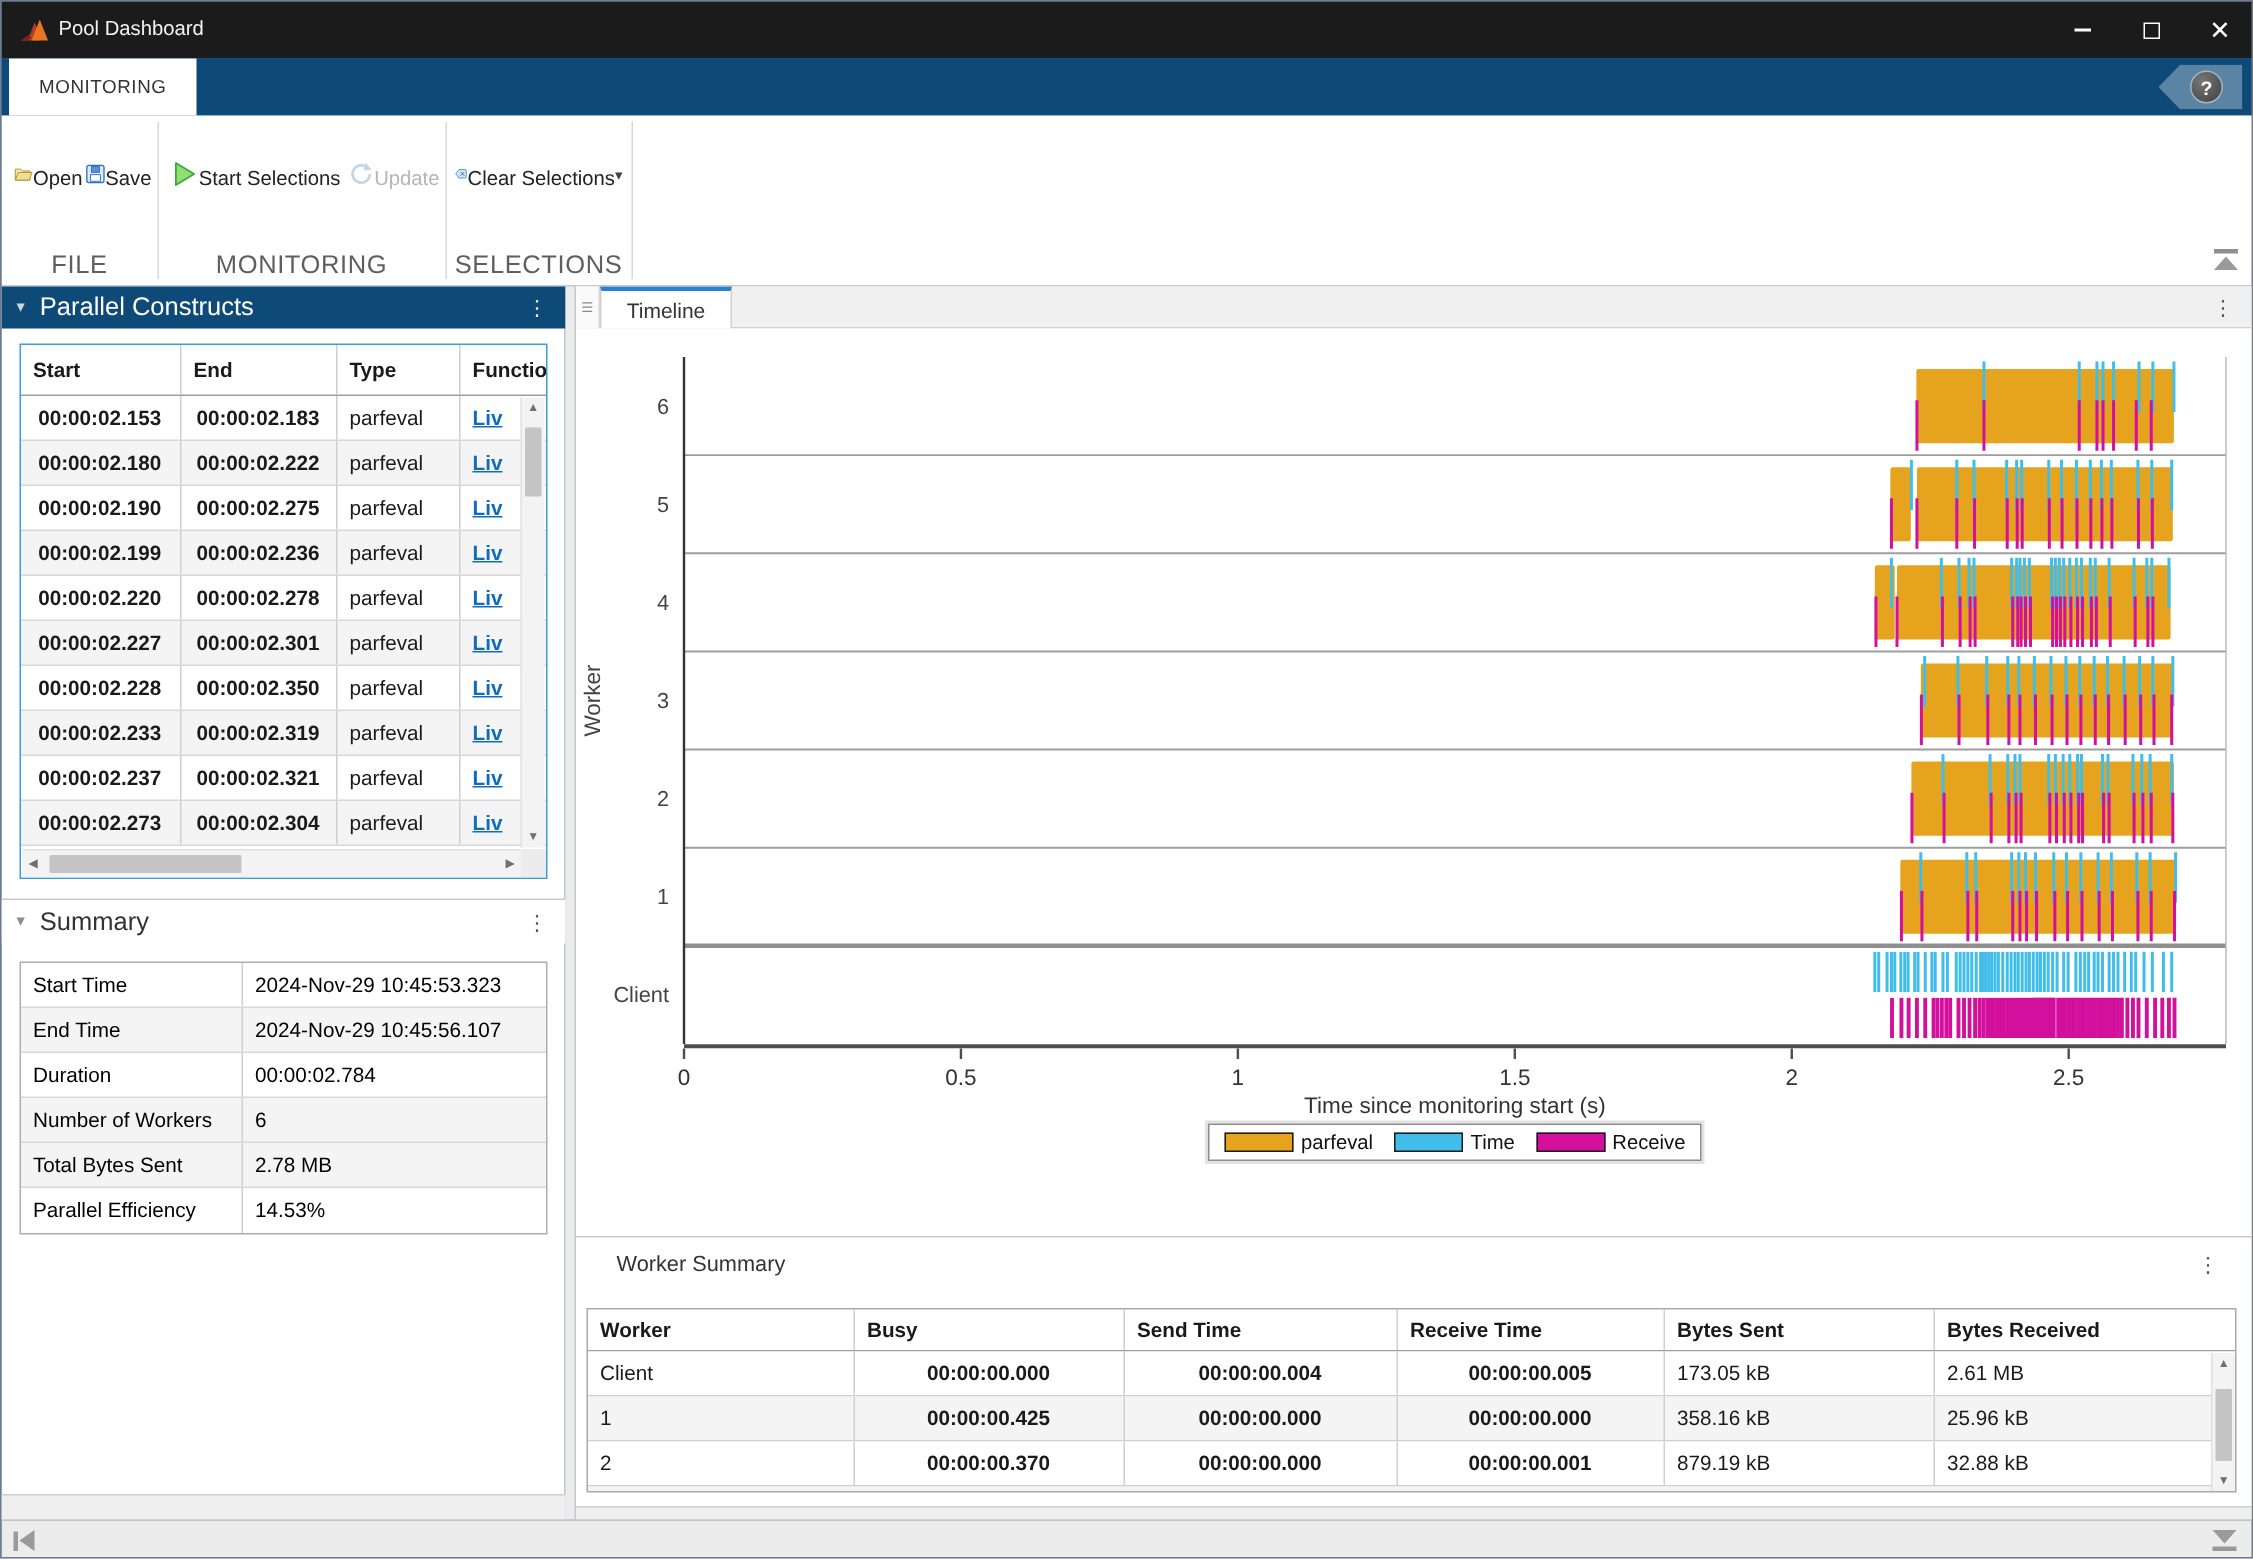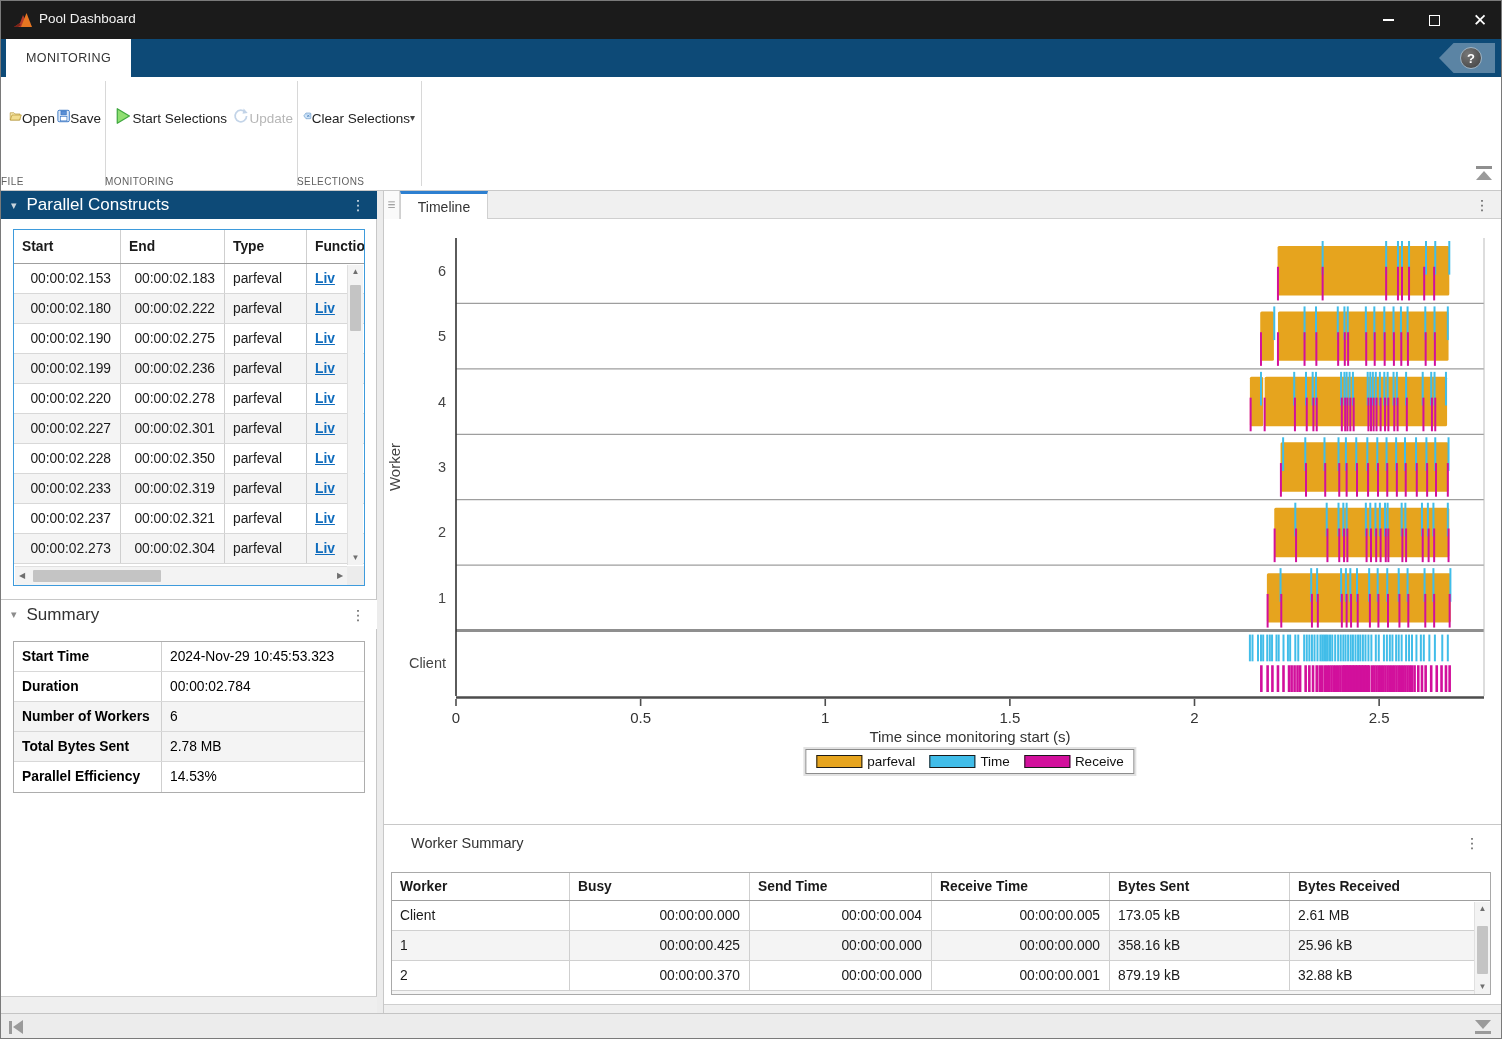--- a/index.html
+++ b/index.html
@@ -24,21 +24,21 @@
   .help-circle{width:22px;height:22px;border-radius:50%;background:radial-gradient(circle at 35% 30%,#777,#3f3f3f);
     border:1px solid #9fb3c2;color:#fff;font-size:13px;font-weight:bold;display:flex;align-items:center;justify-content:center;margin-left:8px;}
 
   
   .toolbar{left:0;top:76px;width:1502px;height:114px;background:#fff;border-bottom:1px solid #c9c9c9;}
   .tb-sep{position:absolute;top:4px;bottom:4px;width:1px;background:#d8d8d8;}
   .tb-btn{position:absolute;top:24px;display:flex;flex-direction:row;align-items:center;}
   .tb-btn .lbl{font-size:13.5px;color:#222;margin-top:4px;white-space:nowrap;}
   .tb-btn.disabled .lbl{color:#b6b6b6;}
   .tb-caret{font-size:10px;color:#444;margin-top:3px;line-height:8px;}
-  .tb-group-lbl{position:absolute;bottom:3px;font-size:10px;color:#5f5f5f;letter-spacing:.4px;}
+  .tb-group-lbl{position:absolute;bottom:3px;font-size:17px;color:#5f5f5f;text-align:center;letter-spacing:.4px;}
   .collapse-ribbon{position:absolute;right:10px;bottom:8px;width:18px;height:16px;cursor:pointer;}
   .collapse-ribbon .bar{width:16px;height:2.5px;background:#8f8f8f;margin:0 auto;}
   .collapse-ribbon .tri{width:0;height:0;border-left:8px solid transparent;border-right:8px solid transparent;border-bottom:9px solid #9a9a9a;margin:2px auto 0;}
 
   
   .leftpanel{left:0;top:190px;width:376px;height:822px;background:#fff;border-right:1px solid #c8c8c8;}
   .splitter{left:376px;top:190px;width:7px;height:822px;background:#ececec;border-right:1px solid #c8c8c8;}
   .rightpanel{left:383px;top:190px;width:1119px;height:822px;background:#fff;}
 
   
@@ -52,36 +52,36 @@
   .panel-hdr-blue .hdr-dots{color:#e8eef3;}
   .panel-hdr-lite .hdr-dots{color:#555;}
 
   
   .ctable{position:absolute;left:12px;top:38px;width:352px;height:357px;border:1px solid #3e9bdc;background:#fff;overflow:hidden;}
   .thead{display:flex;height:34px;line-height:33px;font-weight:bold;font-size:14px;border-bottom:1px solid #9f9f9f;background:#fff;}
   .tcell{padding-left:8px;overflow:hidden;white-space:nowrap;border-right:1px solid #cfcfcf;flex-shrink:0;font-size:13.8px;color:#1a1a1a;}
   .trow{display:flex;height:30px;line-height:29px;border-bottom:1px solid #d8d8d8;background:#fff;}
   .trow.alt{background:#f4f4f4;}
   .c0{width:107px;} .c1{width:104px;} .c2{width:82px;} .c3{width:57px;border-right:none;}
-  .num{text-align:right;padding-right:9px;}
+  .num{text-align:center;padding-right:9px;font-weight:bold;}
   a.link, .link{color:#0f6cbd;text-decoration:underline;font-weight:bold;cursor:pointer;}
   .vscroll{position:absolute;width:16px;background:#f3f3f3;border-left:1px solid #e0e0e0;}
   .vscroll .arr{position:absolute;left:0;width:100%;text-align:center;font-size:8px;color:#6f6f6f;height:14px;line-height:14px;}
   .vscroll .thumb{position:absolute;left:2px;width:11px;background:#c4c4c4;border-radius:1px;}
   .hscroll{position:absolute;left:1px;right:17px;bottom:0;height:19px;background:#f3f3f3;border-top:1px solid #e0e0e0;}
   .hscroll .arr{position:absolute;top:0;height:100%;width:14px;text-align:center;font-size:8px;color:#6f6f6f;line-height:18px;}
   .hscroll .thumb{position:absolute;top:3px;height:12px;background:#c4c4c4;border-radius:1px;}
   .scroll-corner{position:absolute;right:0;bottom:0;width:17px;height:19px;background:#ececec;}
 
   
   .stable{position:absolute;left:12px;top:450px;width:352px;border:1px solid #adadad;background:#fff;}
   .srow{display:flex;height:30px;line-height:29px;border-bottom:1px solid #d8d8d8;font-size:13.8px;}
   .srow:last-child{border-bottom:none;}
   .srow.alt{background:#f4f4f4;}
-  .slabel{width:148px;font-weight:bold;padding-left:8px;border-right:1px solid #cfcfcf;overflow:hidden;white-space:nowrap;}
+  .slabel{width:148px;font-weight:normal;padding-left:8px;border-right:1px solid #cfcfcf;overflow:hidden;white-space:nowrap;}
   .svalue{flex:1;padding-left:8px;overflow:hidden;white-space:nowrap;}
   .left-bottom-strip{position:absolute;left:0;top:805px;width:376px;height:17px;background:#efefef;border-top:1px solid #cfcfcf;}
 
   
   .tabrow{position:absolute;left:0;top:0;width:1119px;height:28px;background:#f0f0f0;border-bottom:1px solid #cfcfcf;}
   .grip{position:absolute;left:0;top:0;width:16px;height:28px;background:#fafafa;border-right:1px solid #d6d6d6;
     display:flex;align-items:center;justify-content:center;color:#8a8a8a;font-size:9px;letter-spacing:0;}
   .tab-active{position:absolute;left:16px;top:0;width:88px;height:28px;background:#fff;border-top:3px solid #2d7fd0;
     border-right:1px solid #d0d0d0;border-left:1px solid #d0d0d0;display:flex;align-items:center;justify-content:center;
     font-size:14px;color:#333;}
@@ -293,20 +293,24 @@
     <div class="panel-hdr-lite" style="top:408px">
       <span class="hdr-caret">▾</span>
       <span class="hdr-title">Summary</span>
       <span class="hdr-dots">⋮</span>
     </div>
 
     <div class="stable">
         <div class="srow">
           <div class="slabel">Start Time</div>
           <div class="svalue">2024-Nov-29 10:45:53.323</div>
+        </div>
+        <div class="srow alt">
+          <div class="slabel">End Time</div>
+          <div class="svalue">2024-Nov-29 10:45:56.107</div>
         </div>
         <div class="srow">
           <div class="slabel">Duration</div>
           <div class="svalue">00:00:02.784</div>
         </div>
         <div class="srow alt">
           <div class="slabel">Number of Workers</div>
           <div class="svalue">6</div>
         </div>
         <div class="srow alt">

